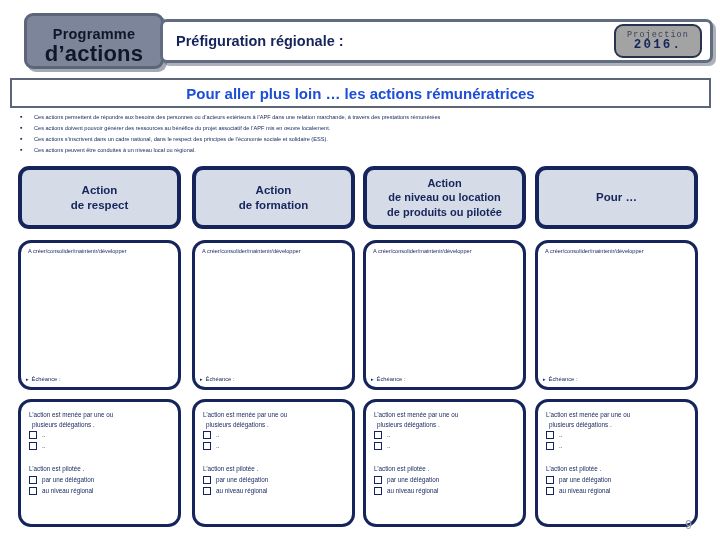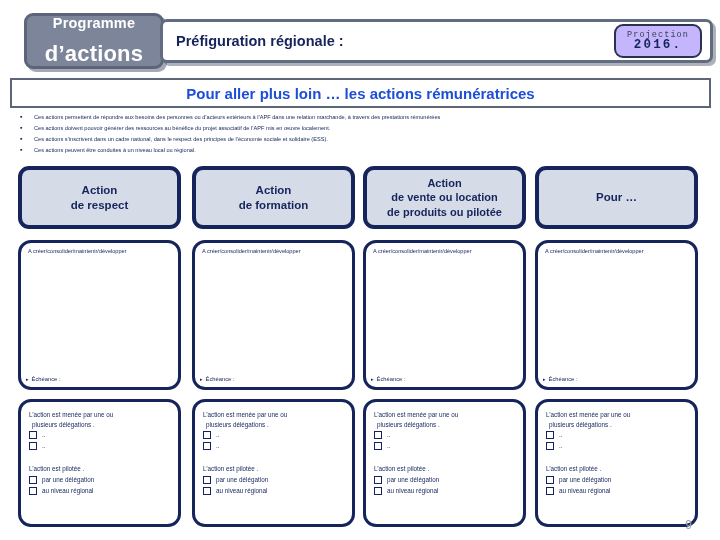--- a/index.html
+++ b/index.html
@@ -25,22 +25,22 @@
     position: absolute;
     left: 24px; top: 13px;
     width: 134px; height: 50px;
     background: #7c8599;
     border: 3px solid #5d6679;
     border-radius: 9px;
     box-shadow: 3px 3px 0 rgba(90,99,117,0.55);
     display: flex;
     flex-direction: column;
     align-items: center;
-    justify-content: space-between;
-    color: #ffffff;
+    justify-content: flex-end;
+    color: #0f172a;
     font-weight: bold;
     line-height: 1.08;
   }
   .hdr-badge .l1 { font-size: 14.5px; letter-spacing: .2px; }
   .hdr-badge .l2 { font-size: 22px; letter-spacing: .2px; }
 
   .hdr-bar {
     position: absolute;
     left: 160px; top: 19px;
     width: 540px; height: 38px;
@@ -59,21 +59,21 @@
     color: #15255c;
     white-space: nowrap;
   }
   .hdr-proj {
     position: absolute;
     right: 8px; top: 50%;
     transform: translateY(-50%);
     width: 84px; height: 30px;
     border: 2px solid #28344f;
     border-radius: 9px;
-    background: #c4b5fd;
+    background: #a3a3a3;
     display: flex;
     flex-direction: column;
     align-items: center;
     justify-content: center;
     line-height: 1.0;
   }
   .hdr-proj .p1 {
     font-size: 8.5px; color: #3a4356; letter-spacing: 1.1px;
     font-family: "Liberation Mono", monospace;
   }
@@ -354,21 +354,21 @@
       <div class="cb">
           <span class="box"></span>
           <span class="lbl">au niveau régional</span>
         </div>
     </div>
   </div>
 
   <div class="col c2">
     <div class="card-head tall">
       <div class="ln">Action</div>
-      <div class="ln">de vente ou location</div>
+      <div class="ln">de niveau ou location</div>
       <div class="ln">de produits ou pilotée</div>
     </div>
     <div class="card-mid">
       <div class="top-note">A créer/consolider/maintenir/développer</div>
       <div class="ech">
           <span class="dot">▸</span>
           <span>Échéance :</span>
         </div>
     </div>
     <div class="card-bot">

